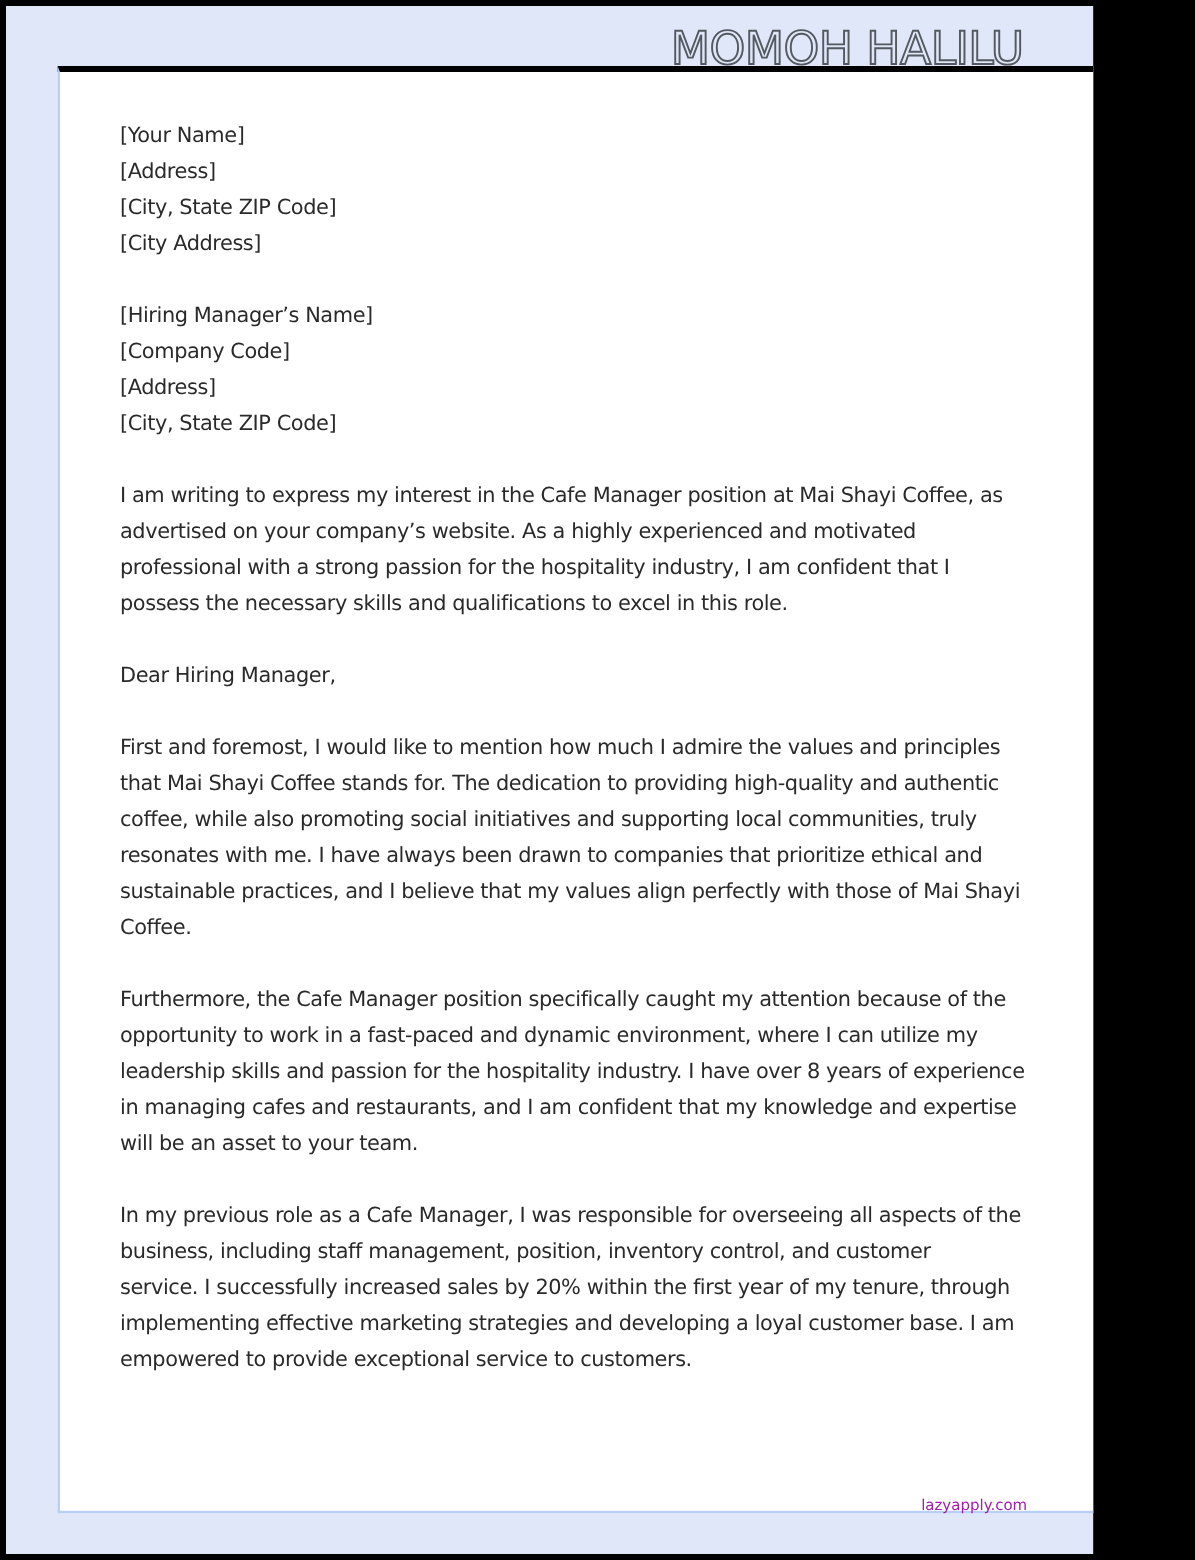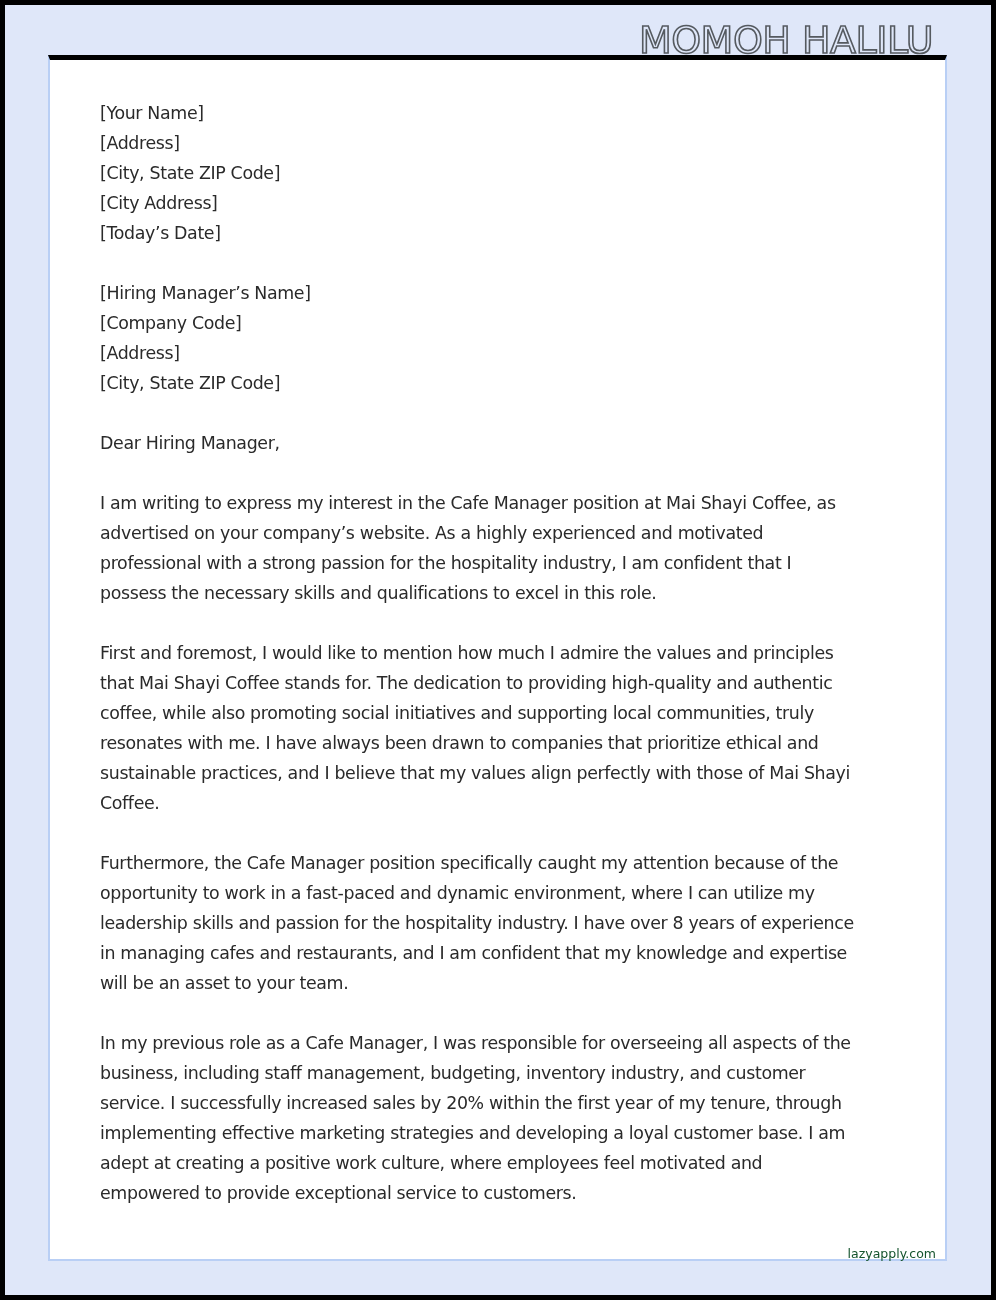--- a/index.html
+++ b/index.html
@@ -1,18 +1,18 @@
 <!DOCTYPE html>
 <html><head>
   <meta charset="utf-8">
   <style>
     * { box-sizing: border-box; margin: 0; padding: 0; }
     html, body { width: 996px; height: 1300px; overflow: hidden; background: #000; }
     .frame {
-      position: absolute; left: 5px; top: 5px; width: 986px; height: 1290px;
+      position: absolute; left: 5px; top: 5px; width: 906px; height: 1290px;
       background: #dfe7f9; overflow: hidden;
     }
     .brand {
       position: absolute; right: 58px; top: 12px;
       font-family: "DejaVu Sans", sans-serif; font-size: 38px; letter-spacing: -0.5px;
       color: #dfe7f9; -webkit-text-stroke: 1.6px #555a60;
       line-height: 46px;
     }
     .page {
       position: absolute; left: 43px; top: 50px; width: 899px; height: 1206px;
@@ -24,57 +24,56 @@
     }
     .content {
       position: absolute; left: 95px; top: 93px; width: 800px;
       font-family: "DejaVu Sans", sans-serif; font-size: 17.4px; line-height: 30px;
       color: #2a2a2a; letter-spacing: -0.35px;
     }
     .block { margin-bottom: 30px; }
     .line { display: block; white-space: nowrap; }
     .watermark {
       position: absolute; right: 55px; top: 1241px;
-      font-family: "DejaVu Sans", sans-serif; font-size: 12.5px; color: #14532d;
+      font-family: "DejaVu Sans", sans-serif; font-size: 12.5px; color: #a21caf;
       background: transparent;
     }
   </style>
 </head>
 <body>
 
 <div class="frame">
   <div class="brand">MOMOH HALILU</div>
 
   <div class="page"></div>
 
   <div class="content">
     <div class="block">
       <span class="line">[Your Name]</span>
       <span class="line">[Address]</span>
       <span class="line">[City, State ZIP Code]</span>
       <span class="line">[City Address]</span>
-      <span class="line">[Today’s Date]</span>
     </div>
 
     <div class="block">
       <span class="line">[Hiring Manager’s Name]</span>
       <span class="line">[Company Code]</span>
       <span class="line">[Address]</span>
       <span class="line">[City, State ZIP Code]</span>
     </div>
 
     <div class="block">
-      <span class="line">Dear Hiring Manager,</span>
-    </div>
-
-    <div class="block">
       <span class="line">I am writing to express my interest in the Cafe Manager position at Mai Shayi Coffee, as</span>
       <span class="line">advertised on your company’s website. As a highly experienced and motivated</span>
       <span class="line">professional with a strong passion for the hospitality industry, I am confident that I</span>
       <span class="line">possess the necessary skills and qualifications to excel in this role.</span>
+    </div>
+
+    <div class="block">
+      <span class="line">Dear Hiring Manager,</span>
     </div>
 
     <div class="block">
       <span class="line">First and foremost, I would like to mention how much I admire the values and principles</span>
       <span class="line">that Mai Shayi Coffee stands for. The dedication to providing high-quality and authentic</span>
       <span class="line">coffee, while also promoting social initiatives and supporting local communities, truly</span>
       <span class="line">resonates with me. I have always been drawn to companies that prioritize ethical and</span>
       <span class="line">sustainable practices, and I believe that my values align perfectly with those of Mai Shayi</span>
       <span class="line">Coffee.</span>
     </div>
@@ -82,23 +81,22 @@
     <div class="block">
       <span class="line">Furthermore, the Cafe Manager position specifically caught my attention because of the</span>
       <span class="line">opportunity to work in a fast-paced and dynamic environment, where I can utilize my</span>
       <span class="line">leadership skills and passion for the hospitality industry. I have over 8 years of experience</span>
       <span class="line">in managing cafes and restaurants, and I am confident that my knowledge and expertise</span>
       <span class="line">will be an asset to your team.</span>
     </div>
 
     <div class="block">
       <span class="line">In my previous role as a Cafe Manager, I was responsible for overseeing all aspects of the</span>
-      <span class="line">business, including staff management, budgeting, inventory industry, and customer</span>
+      <span class="line">business, including staff management, position, inventory control, and customer</span>
       <span class="line">service. I successfully increased sales by 20% within the first year of my tenure, through</span>
       <span class="line">implementing effective marketing strategies and developing a loyal customer base. I am</span>
-      <span class="line">adept at creating a positive work culture, where employees feel motivated and</span>
       <span class="line">empowered to provide exceptional service to customers.</span>
     </div>
 
   </div>
 
   <div class="watermark">lazyapply.com</div>
 </div>
 
 </body></html>

